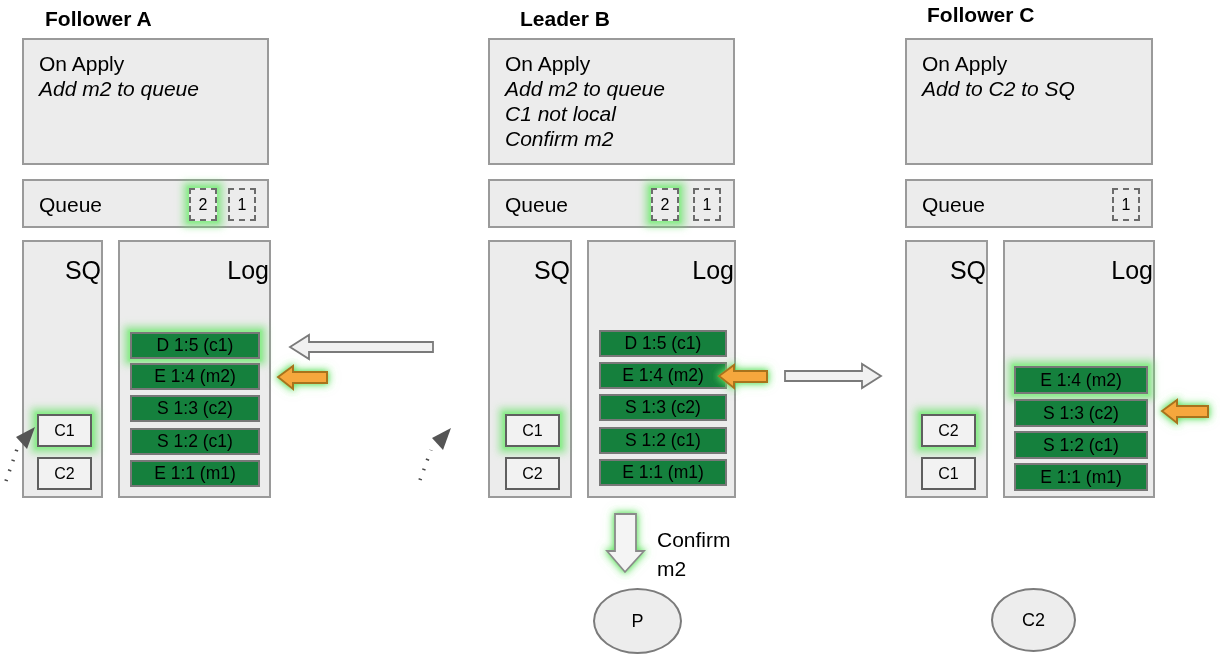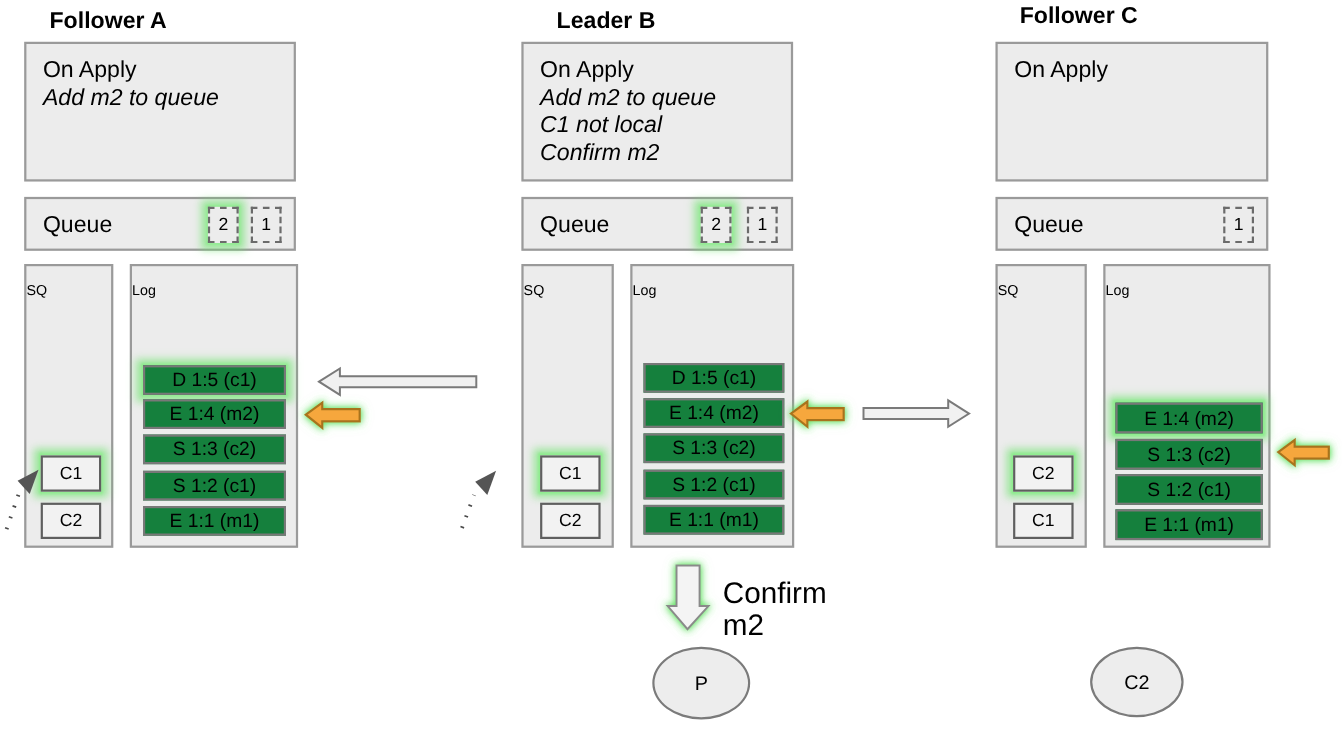--- a/index.html
+++ b/index.html
@@ -15,37 +15,37 @@
   }
   .on-apply-text { padding:11px 0 0 15px; }
   .on-apply-line { font-size:21px; line-height:25px; white-space:nowrap; }
   .it { font-style:italic; }
   .queue-label { position:absolute; left:15px; top:12px; font-size:21px; }
   .queue-item {
     position:absolute; width:28px; height:33px; background:#ececec;
     border:2px dashed #6b6b6b; display:flex; align-items:center; justify-content:center;
     font-size:16px;
   }
-  .panel-label { position:absolute; top:14px; width:100%; text-align:left; font-size:13px; }
+  .panel-label { position:absolute; top:14px; width:100%; text-align:right; font-size:25px; }
   .sq-item {
     position:absolute; width:55px; height:33px; background:#f2f2f2;
     border:2px solid #5f5f5f; display:flex; align-items:center; justify-content:center;
     font-size:16px;
   }
   .log-entry {
     position:absolute; background:#15803d; border:2px solid #787878;
     display:flex; align-items:center; justify-content:center;
     font-size:17.5px; white-space:nowrap;
   }
   .glow { box-shadow: 0 0 2px 2px #8ded8d, 0 0 7px 6px rgba(104,227,104,0.6); }
   .process-ellipse {
     position:absolute; background:#ededed; border:2px solid #7b7b7b; border-radius:50%;
     display:flex; align-items:center; justify-content:center; font-size:18px;
   }
-  .confirm-label { position:absolute; left:657px; top:525px; font-size:27px; line-height:29px; }
+  .confirm-label { position:absolute; left:657px; top:525px; font-size:21px; line-height:29px; }
   .arrow-layer { position:absolute; left:0; top:0; pointer-events:none; }
 </style>
 </head>
 <body>
 
 <div class="canvas">
 
   <div class="node" style="left:22px; width:250px;">
     <div class="node-title" style="left:23px; top:7px;">Follower A</div>
 
@@ -71,21 +71,21 @@
     <div class="bigbox" style="left:96px; top:240px; width:153px; height:258px;">
       <div class="panel-label">Log</div>
       <div class="log-entry glow" style="left:10px; top:90px; width:130px; height:27px;">D 1:5 (c1)</div>
       <div class="log-entry" style="left:10px; top:121px; width:130px; height:27px;">E 1:4 (m2)</div>
       <div class="log-entry" style="left:10px; top:153px; width:130px; height:27px;">S 1:3 (c2)</div>
       <div class="log-entry" style="left:10px; top:186px; width:130px; height:27px;">S 1:2 (c1)</div>
       <div class="log-entry" style="left:10px; top:218px; width:130px; height:27px;">E 1:1 (m1)</div>
     </div>
   </div>
 
-  <div class="node" style="left:474px; width:250px;">
+  <div class="node" style="left:488px; width:250px;">
     <div class="node-title" style="left:32px; top:7px;">Leader B</div>
 
     <div class="bigbox" style="left:0; top:38px; width:247px; height:127px;">
       <div class="on-apply-text">
         <div class="on-apply-line">On Apply</div>
         <div class="on-apply-line it">Add m2 to queue</div>
         <div class="on-apply-line it">C1 not local</div>
         <div class="on-apply-line it">Confirm m2</div>
       </div>
     </div>
@@ -111,20 +111,21 @@
       <div class="log-entry" style="left:10px; top:217px; width:128px; height:27px;">E 1:1 (m1)</div>
     </div>
   </div>
 
   <div class="node" style="left:905px; width:250px;">
     <div class="node-title" style="left:22px; top:3px;">Follower C</div>
 
     <div class="bigbox" style="left:0; top:38px; width:248px; height:127px;">
       <div class="on-apply-text">
         <div class="on-apply-line">On Apply</div>
+        <div class="on-apply-line it">Add to C2 to SQ</div>
       </div>
     </div>
 
     <div class="bigbox" style="left:0; top:179px; width:248px; height:49px;">
       <div class="queue-label">Queue</div>
       <div class="queue-item" style="left:205px; top:7px;">1</div>
     </div>
 
     <div class="bigbox" style="left:0; top:240px; width:83px; height:258px;">
       <div class="panel-label">SQ</div>

